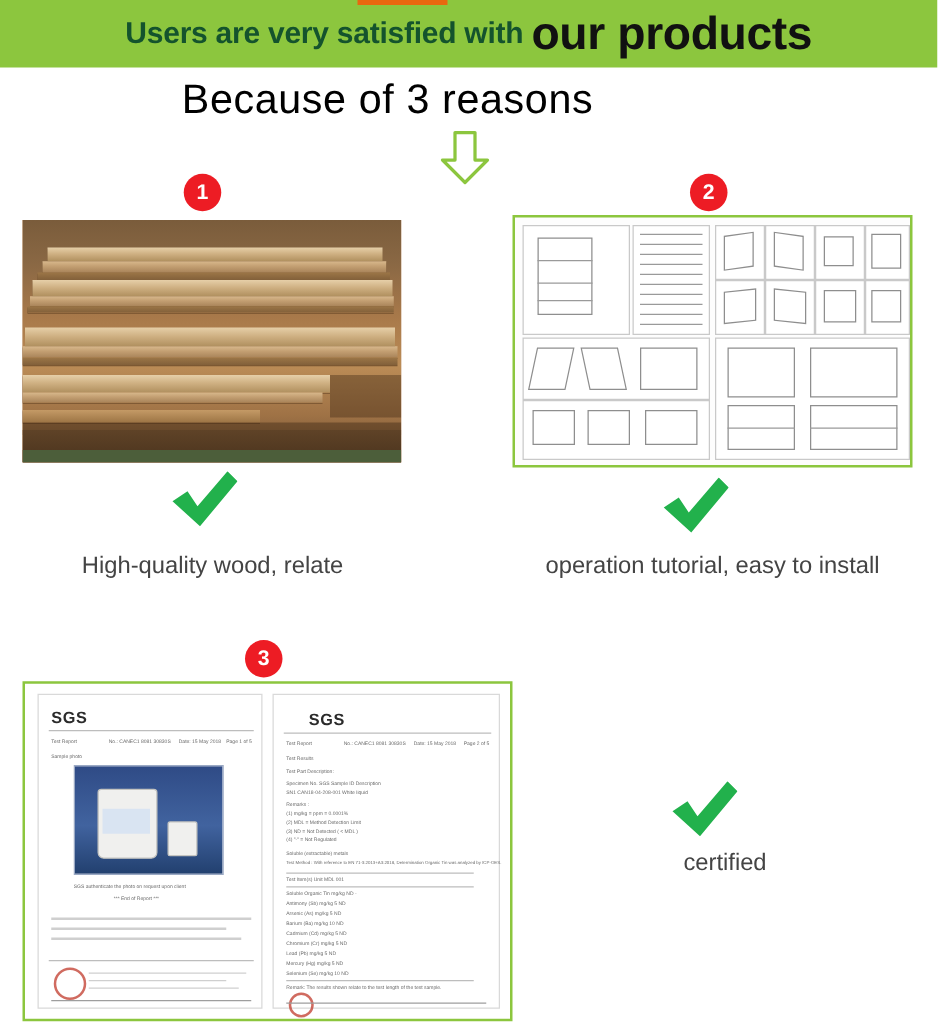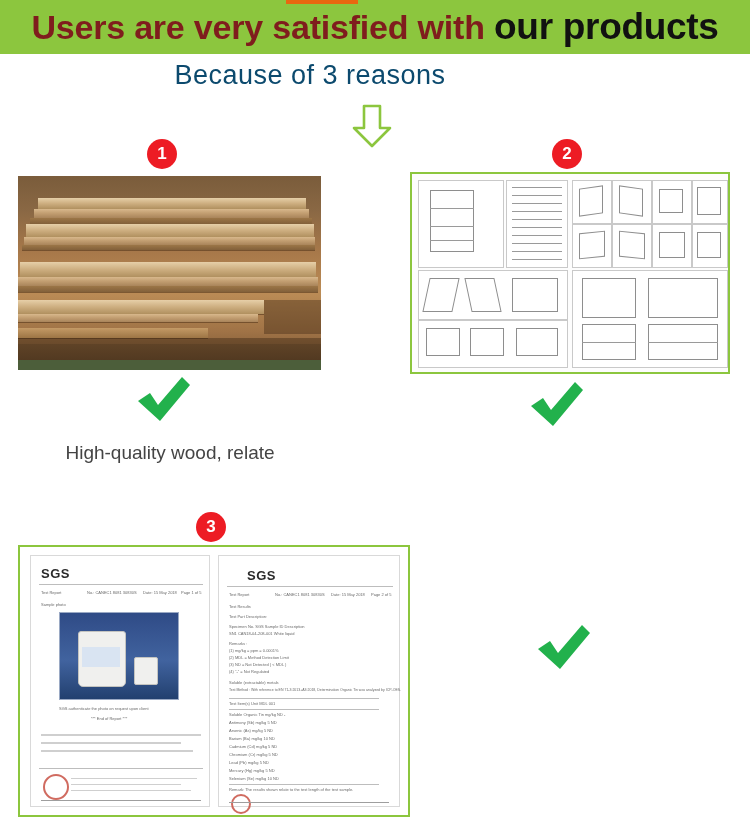--- a/index.html
+++ b/index.html
@@ -22,22 +22,22 @@
     top: 0;
     width: 750px;
     height: 54px;
     background: #8cc63e;
     display: flex;
     align-items: center;
     justify-content: center;
     box-sizing: border-box;
   }
   .banner .head-normal {
-    color: #7f1d1d;
-    font-size: 34px;
+    color: #14532d;
+    font-size: 24px;
     font-weight: bold;
     letter-spacing: -0.2px;
     white-space: pre;
   }
   .banner .head-strong {
     color: #111111;
     font-size: 37px;
     font-weight: bold;
     letter-spacing: -0.3px;
     white-space: pre;
@@ -54,22 +54,22 @@
     z-index: 5;
   }
 
   
   .subhead {
     position: absolute;
     top: 60px;
     left: 0;
     width: 620px;
     text-align: center;
-    font-size: 27px;
-    color: #0c4a6e;
+    font-size: 33px;
+    color: #000000;
     letter-spacing: 0.5px;
   }
 
   
   .arrow-down {
     position: absolute;
     left: 350px;
     top: 104px;
     width: 44px;
     height: 44px;
@@ -470,16 +470,18 @@
   <svg viewBox="0 0 56 46" width="56" height="46">
     <polygon points="4,24 16,16 24,28 48,0 56,8 26,44 4,24" fill="#22b14c"></polygon>
   </svg>
 </div>
 
 <div class="caption" id="caption-1">
   <div>High-quality wood, relate</div>
 </div>
 
 <div class="caption" id="caption-2">
+  <div>operation tutorial, easy to install</div>
 </div>
 
 <div class="caption" id="caption-3">
+  <div>certified</div>
 </div>
 
 </body></html>

